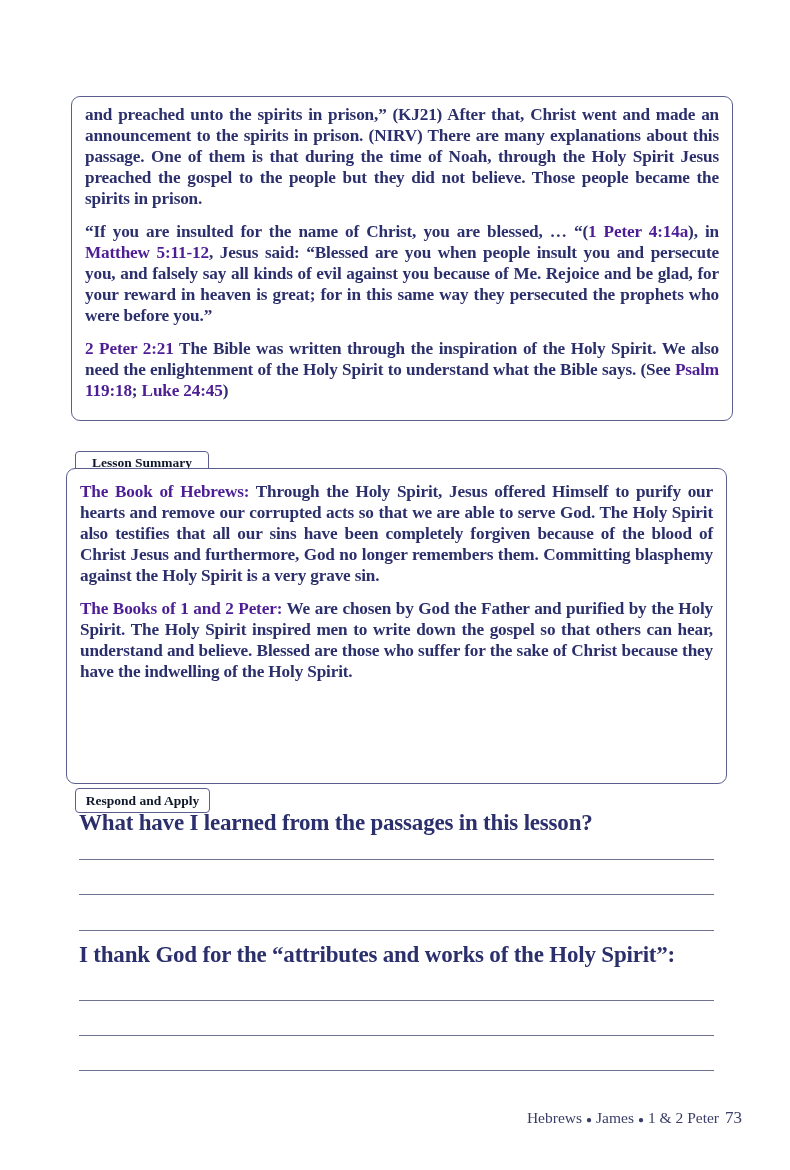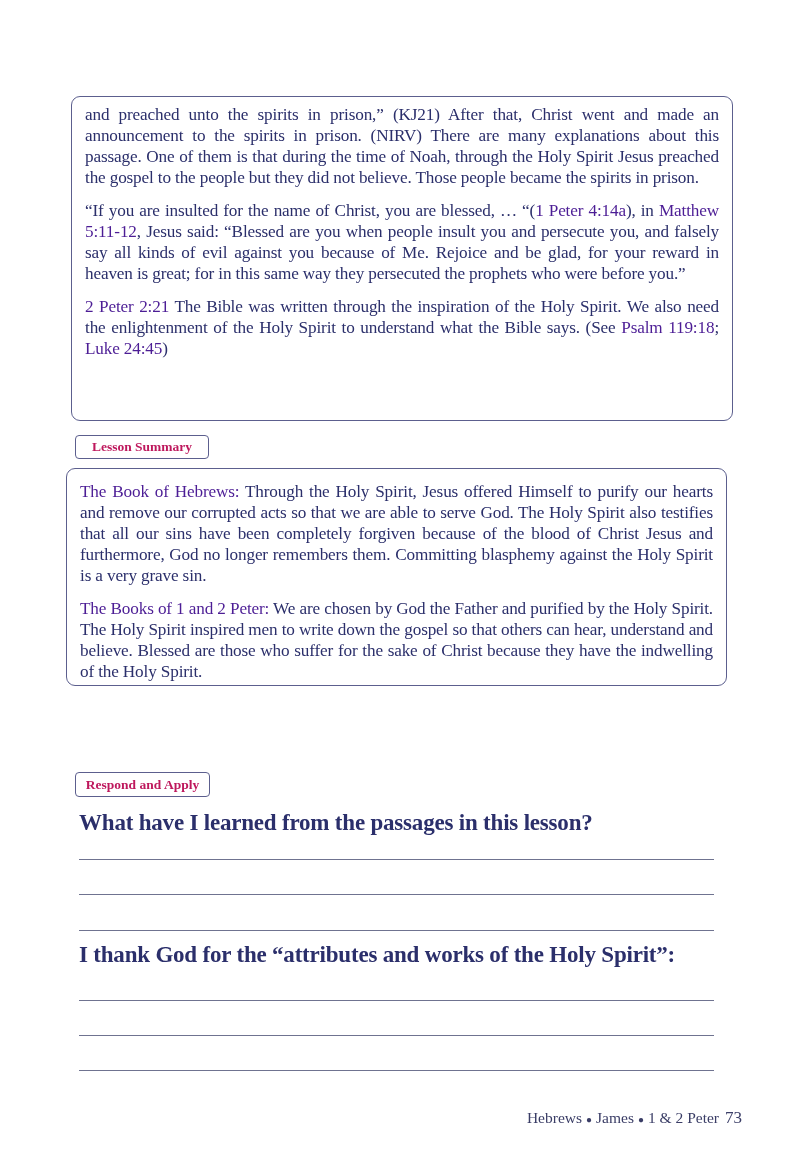--- a/index.html
+++ b/index.html
@@ -6,28 +6,28 @@
     body {
       width: 790px; height: 1170px; background: #ffffff; position: relative; overflow: hidden;
       font-family: "Liberation Serif", "DejaVu Serif", serif;
       color: #2b2f6b;
     }
     .box {
       position: absolute; border: 1.3px solid #5c5f8e; border-radius: 9px;
       box-sizing: border-box; background: #fff;
     }
     .para {
-      font-weight: normal; font-size: 17.2px; line-height: 21px; text-align: justify;
+      font-weight: bold; font-size: 17.2px; line-height: 21px; text-align: justify;
       margin: 0; letter-spacing: -0.15px; color: #2b2f6b;
     }
     .ref { color: #4c1d95; margin-top: 30px; }
     .badge {
       position: absolute; border: 1.2px solid #5c5f8e; border-radius: 4px; box-sizing: border-box;
-      color: #be185d; font-weight: bold; font-size: 13.5px; text-align: center;
-      display: flex; align-items: center; justify-content: center; background: #fff;
+      color: #0f172a; font-weight: bold; font-size: 13.5px; text-align: center;
+      display: flex; align-items: center; justify-content: center; background: #fff; margin-top: 16px;
     }
     .question {
       position: absolute; left: 79px; font-weight: bold; font-size: 23px; color: #2b2f6b;
       letter-spacing: -0.2px; margin: 0;
     }
     .line {
       position: absolute; left: 79px; width: 635px; height: 0; border-top: 1.5px solid #6f7390;
     }
     .footer {
       position: absolute; right: 48px; top: 1108px; font-size: 15.5px; color: #3a3d66;
@@ -46,21 +46,21 @@
   </p>
   <p class="para" style="margin-top:12px;">
     <span class="ref">2 Peter 2:21</span><span> The Bible was written through the inspiration of the Holy Spirit.  We also need the enlightenment of the Holy Spirit to understand what the Bible says.  (See </span><span class="ref">Psalm 119:18</span><span>; </span><span class="ref">Luke 24:45</span><span>)</span>
   </p>
 </div>
 
 <div class="badge" style="left:75px; top:435px; width:134px; height:24px;">
   <span>Lesson Summary</span>
 </div>
 
-<div class="box" style="left:66px; top:468px; width:661px; height:218px; padding:12px 13px 0 13px;">
+<div class="box" style="left:66px; top:468px; width:661px; height:316px; padding:12px 13px 0 13px;">
   <p class="para">
     <span class="ref">The Book of Hebrews:</span><span>  Through the Holy Spirit, Jesus offered Himself to purify our hearts and remove our corrupted acts so that we are able to serve God.  The Holy Spirit also testifies that all our sins have been completely forgiven because of the blood of Christ Jesus and furthermore, God no longer remembers them.  Committing blasphemy against the Holy Spirit is a very grave sin.</span>
   </p>
   <p class="para" style="margin-top:12px;">
     <span class="ref">The Books of 1 and 2 Peter:</span><span>  We are chosen by God the Father and purified by the Holy Spirit.  The Holy Spirit inspired men to write down the gospel so that others can hear, understand and believe.  Blessed are those who suffer for the sake of Christ because they have the indwelling of the Holy Spirit.</span>
   </p>
 </div>
 
 <div class="badge" style="left:75px; top:772px; width:135px; height:25px;">
   <span>Respond and Apply</span>

